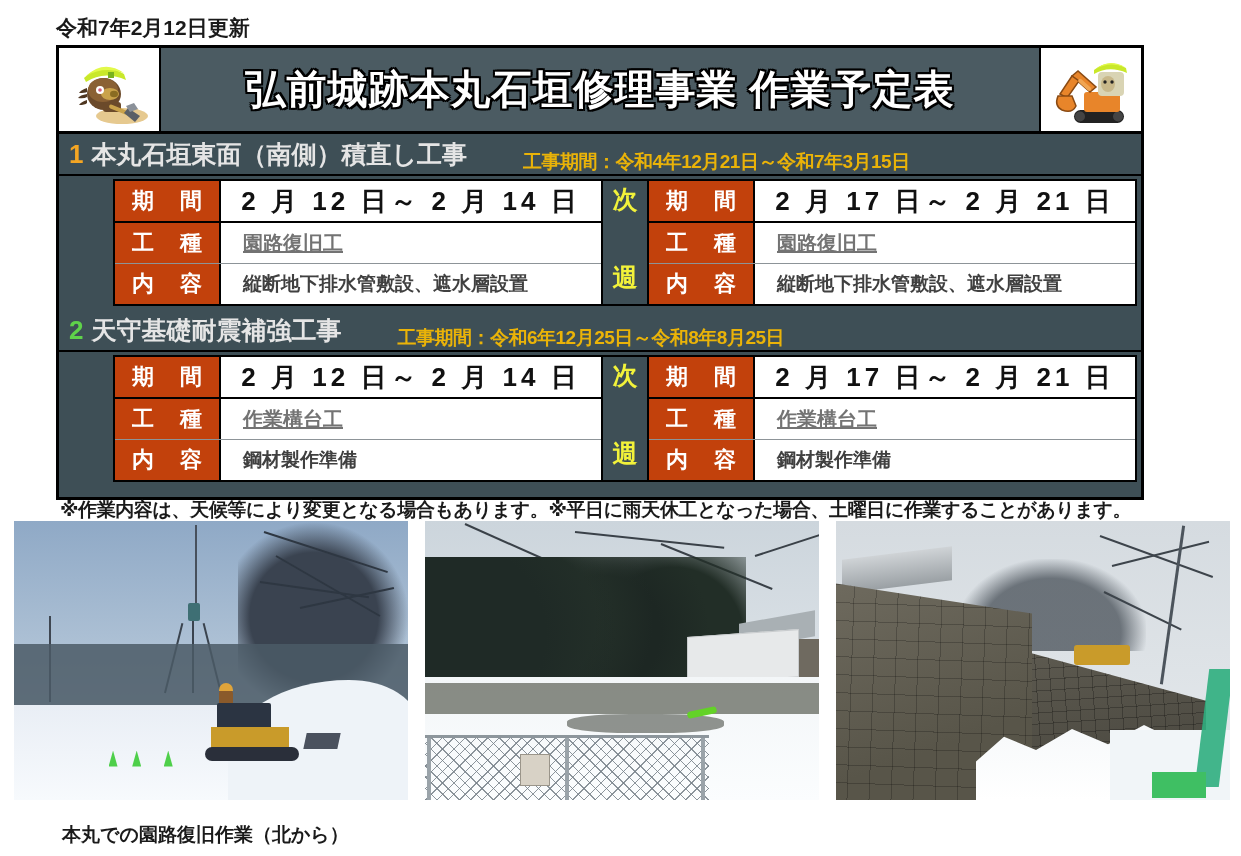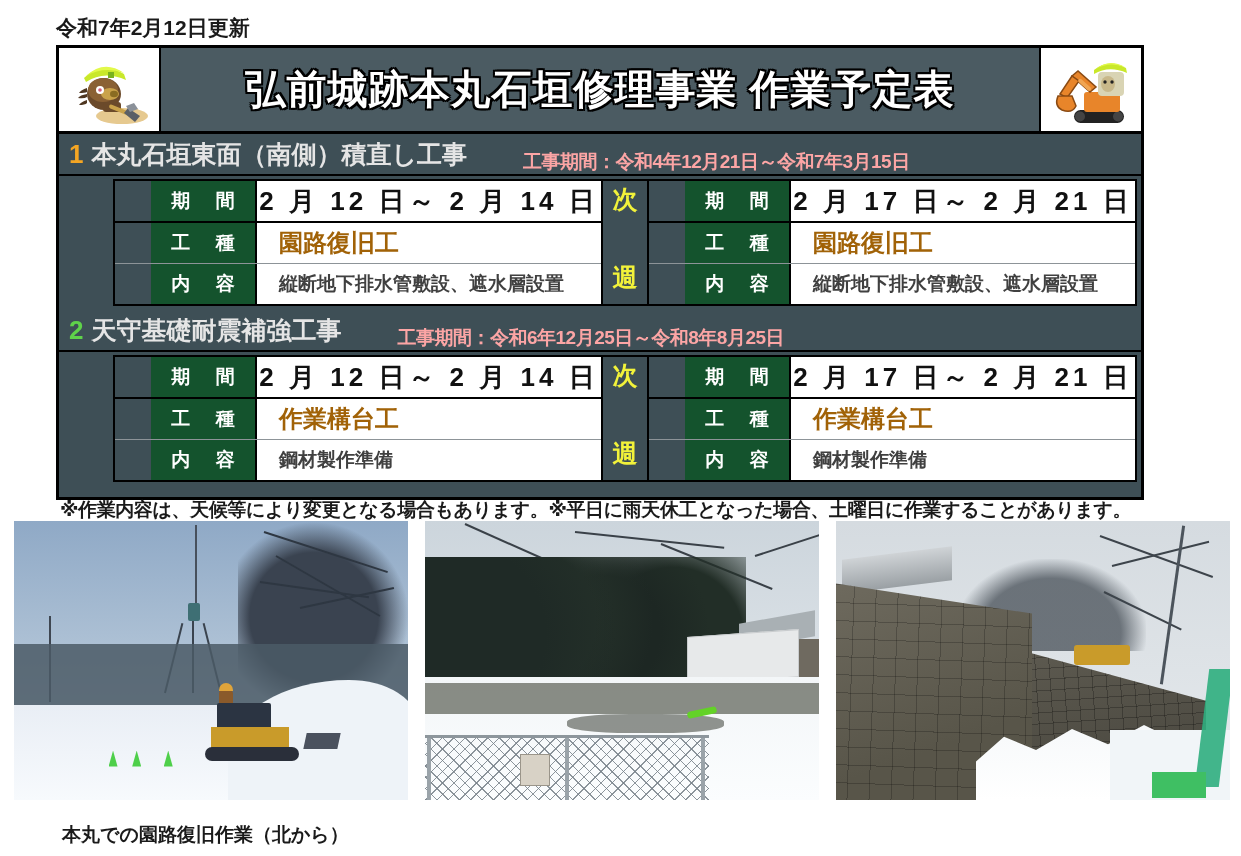--- a/index.html
+++ b/index.html
@@ -67,21 +67,21 @@
   .sec-num{
     font-size:26px;font-weight:700;margin-right:8px;line-height:1;
   }
   .sec-num.c1{color:#f5a623;}
   .sec-num.c2{color:#5fd24a;}
   .sec-title{
     font-size:25px;font-weight:700;color:#e5e5e5;letter-spacing:0px;
     white-space:nowrap;
   }
   .sec-period{
-    font-size:19px;font-weight:700;color:#fca5a5;
+    font-size:19px;font-weight:700;color:#eab308;
     margin-left:56px;white-space:nowrap;letter-spacing:-0.5px;margin-top:16px;
   }
 
   
   .sched{
     display:flex;align-items:stretch;
     background:#3e4f56;
     padding:3px 4px 4px 4px;
     box-sizing:border-box;
     height:134px;
@@ -102,42 +102,41 @@
   }
   .nextweek span{
     font-size:25px;font-weight:700;color:#f2f23a;line-height:1;
   }
 
   .row{display:flex;align-items:stretch;flex:1 1 0;min-height:0;}
   .row + .row{border-top:2px solid #000;}
   .row.thin + .row.thin{border-top:1px solid #8d9498;}
   .rlabel{
     width:106px;flex:0 0 106px;
-    background:#14532d;color:#ffffff;
+    background:#c2410c;color:#ffffff;
     display:flex;align-items:center;justify-content:center;
-    font-size:19px;font-weight:700;letter-spacing:10px;
+    font-size:22px;font-weight:700;letter-spacing:10px;
     text-indent:10px;
     border-right:2px solid #000;
     box-sizing:border-box;
-    margin-left:36px;
   }
   .rval{
     flex:1 1 auto;background:#ffffff;
     display:flex;align-items:center;
     padding-left:22px;
     box-sizing:border-box;
     overflow:hidden;
   }
   .rval.period{
     justify-content:center;padding-left:0;
     font-size:26px;font-weight:700;letter-spacing:4px;color:#111;
     white-space:nowrap;
   }
   .rval.kind{
-    font-size:24px;font-weight:700;color:#a16207;letter-spacing:0px;
+    font-size:20px;font-weight:700;color:#737373;letter-spacing:0px;text-decoration:underline;
   }
   .rval.body{
     font-size:19px;font-weight:700;color:#404040;letter-spacing:0px;
   }
 
   
   .note{
     position:absolute;left:60px;top:497px;width:1130px;
     font-size:19px;font-weight:700;color:#1a1a1a;
     letter-spacing:-0.4px;white-space:nowrap;

